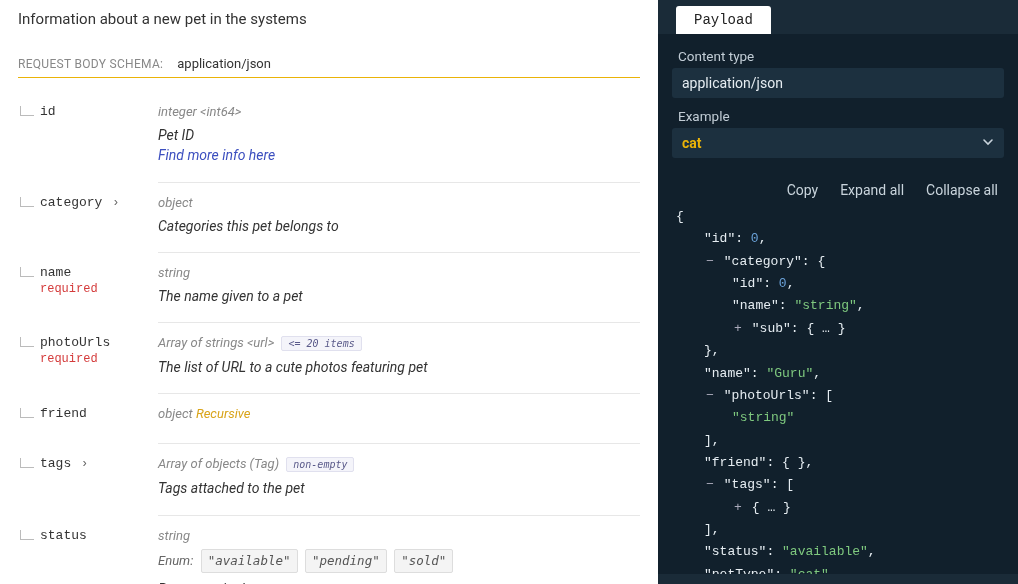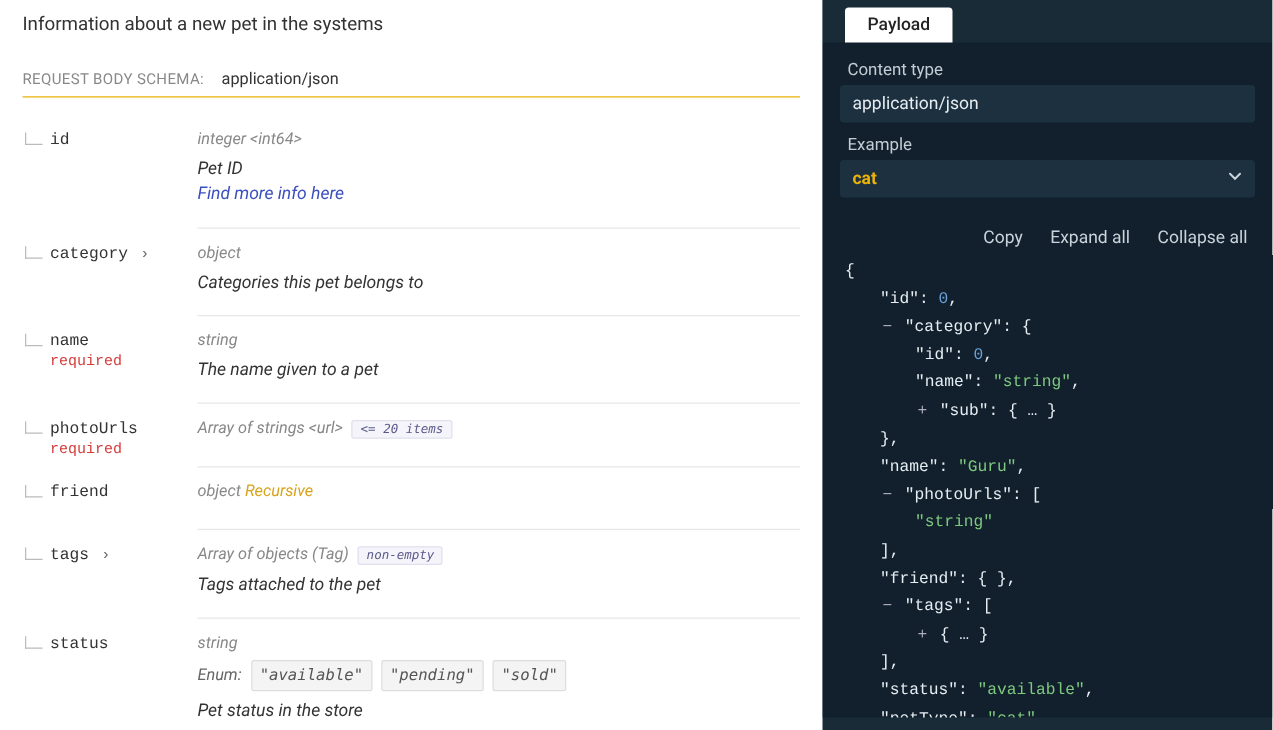--- a/index.html
+++ b/index.html
@@ -22,21 +22,21 @@
   .type-line { font-size: 13px; color: #888; margin-bottom: 6px; }
   .type-fmt { color: #888; }
   .desc-text { font-size: 14px; color: #333; line-height: 1.45; }
   .link { color: #3c4fbf; cursor: pointer; }
   .recursive { color: #d9a41a; }
   .badge { display: inline-block; font-size: 10px; color: #5a5a8a; background: #f4f4fa; border: 1px solid #e0e0ee; padding: 1px 6px; border-radius: 2px; margin-left: 4px; font-family: "SFMono-Regular", Consolas, monospace; }
   .enum-label { font-size: 13px; color: #666; margin-right: 4px; }
   .enum-chip { display: inline-block; font-family: "SFMono-Regular", Consolas, monospace; font-size: 12.5px; color: #555; background: #f4f4f4; border: 1px solid #ddd; padding: 2px 6px; border-radius: 2px; margin-right: 4px; }
 
   
-  .tab-bar { padding: 6px 0 0 18px; background: #1a2b38; }
+  .tab-bar { padding: 6px 0 0 18px; background: #1a2b38; font-family: Liberation Mono, monospace; }
   .tab { display: inline-block; background: #fff; color: #222; padding: 6px 18px; border-radius: 3px 3px 0 0; font-size: 14px; font-weight: 500; }
   .payload-body { background: #11202c; margin-top: 0; padding: 14px 14px 0 14px; height: 540px; overflow: hidden; }
   .ct-block { margin-bottom: 10px; }
   .ct-label { color: #c2cdd6; font-size: 13.5px; margin-bottom: 4px; padding-left: 6px; }
   .ct-val { background: #1c303f; color: #e6edf2; padding: 7px 10px; border-radius: 3px; font-size: 14px; }
   .ex-select { background: #1c303f; color: #eab308; padding: 7px 10px; border-radius: 3px; font-size: 14px; position: relative; cursor: pointer; font-weight: bold; }
   .ex-select .chevd { position: absolute; right: 10px; top: 50%; transform: translateY(-50%); }
   .actions { display: flex; justify-content: flex-end; gap: 22px; padding: 14px 6px 8px 0; }
   .act { color: #c9d4dc; font-size: 14px; cursor: pointer; }
   .json { font-family: "SFMono-Regular", Consolas, "Liberation Mono", Menlo, monospace; font-size: 13px; line-height: 1.72; color: #e6edf2; padding-left: 4px; }
@@ -92,20 +92,21 @@
     </div>
   </div>
 
   <div class="field-row">
     <div class="tree-col">
         <div class="tree-connector"></div>
       </div>
     <div class="name-col"><span>photoUrls</span><span class="req">required</span></div>
     <div class="desc-col">
       <div class="type-line"><span>Array of strings</span> <span class="type-fmt">&lt;url&gt;</span> <span class="badge">&lt;= 20 items</span></div>
+      <div class="desc-text">The list of URL to a cute photos featuring pet</div>
     </div>
   </div>
 
   <div class="field-row">
     <div class="tree-col">
         <div class="tree-connector"></div>
       </div>
     <div class="name-col"><span>friend</span></div>
     <div class="desc-col">
       <div class="type-line"><span>object</span> <span class="recursive">Recursive</span></div>

